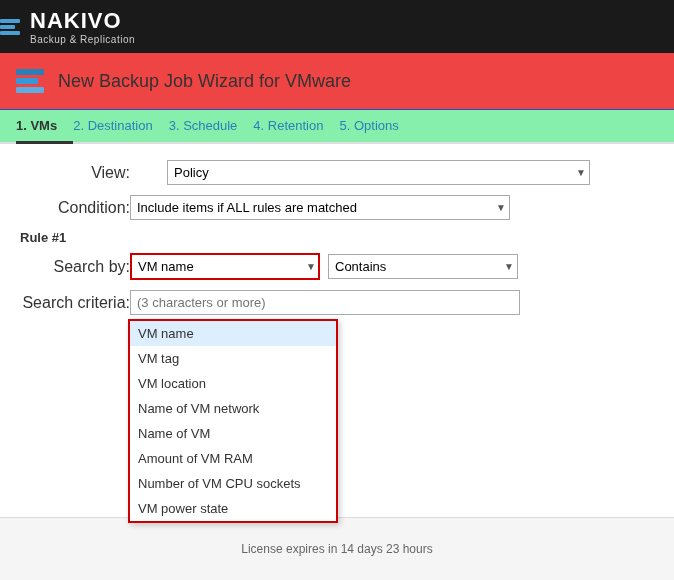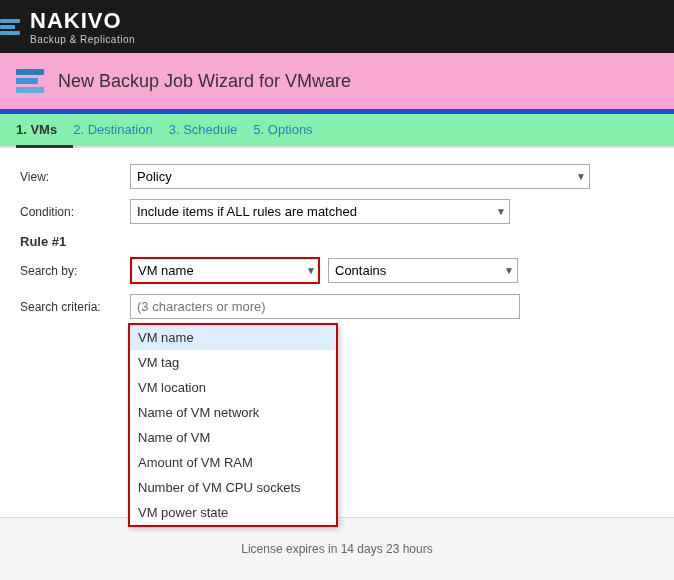--- a/index.html
+++ b/index.html
@@ -43,25 +43,25 @@
       height: 4px;
       background: #4a9fd4;
       border-radius: 1px;
     }
     .logo-icon .bar:nth-child(1) { width: 20px; }
     .logo-icon .bar:nth-child(2) { width: 15px; }
     .logo-icon .bar:nth-child(3) { width: 20px; }
 
     
     .wizard-header {
-      background: #f9a8d4;
+      background: #ef4444;
       padding: 12px 16px;
       display: flex;
       align-items: center;
-      border-bottom: 5px solid #1d4ed8;
+      border-bottom: 1px solid #1d4ed8;
     }
     .wizard-icon {
       width: 32px;
       height: 32px;
       margin-right: 10px;
       display: flex;
       flex-direction: column;
       justify-content: center;
       gap: 3px;
     }
@@ -113,21 +113,22 @@
     }
 
     .form-row {
       display: flex;
       align-items: center;
       margin-bottom: 10px;
     }
     .form-label {
       width: 110px;
       color: #333;
-      font-size: 12px;
+      font-size: 16px;
+      text-align: right;
     }
     .form-control {
       display: flex;
       align-items: center;
       flex: 1;
     }
 
     select, .select-box {
       border: 1px solid #aaa;
       background: white;
@@ -146,20 +147,21 @@
 
     .view-select-wrapper {
       position: relative;
       display: inline-flex;
       align-items: center;
       width: 460px;
     }
     .view-select-wrapper select {
       width: 100%;
       padding-right: 24px;
+      margin-left: 37px;
     }
 
     .condition-select-wrapper {
       position: relative;
       display: inline-flex;
       align-items: center;
       width: 380px;
     }
     .condition-select-wrapper select {
       width: 100%;
@@ -264,20 +266,21 @@
     <div class="layer"></div>
     <div class="layer"></div>
   </div>
   <span class="wizard-title">New Backup Job Wizard for VMware</span>
 </div>
 
 <div class="steps-nav">
   <div class="step active">1. VMs</div>
   <div class="step"><a href="#">2. Destination</a></div>
   <div class="step"><a href="#">3. Schedule</a></div>
+  <div class="step"><a href="#">4. Retention</a></div>
   <div class="step"><a href="#">5. Options</a></div>
 </div>
 
 <div class="main-content">
 
   <div class="form-row">
     <div class="form-label">View:</div>
     <div class="form-control">
       <div class="view-select-wrapper">
         <select>

